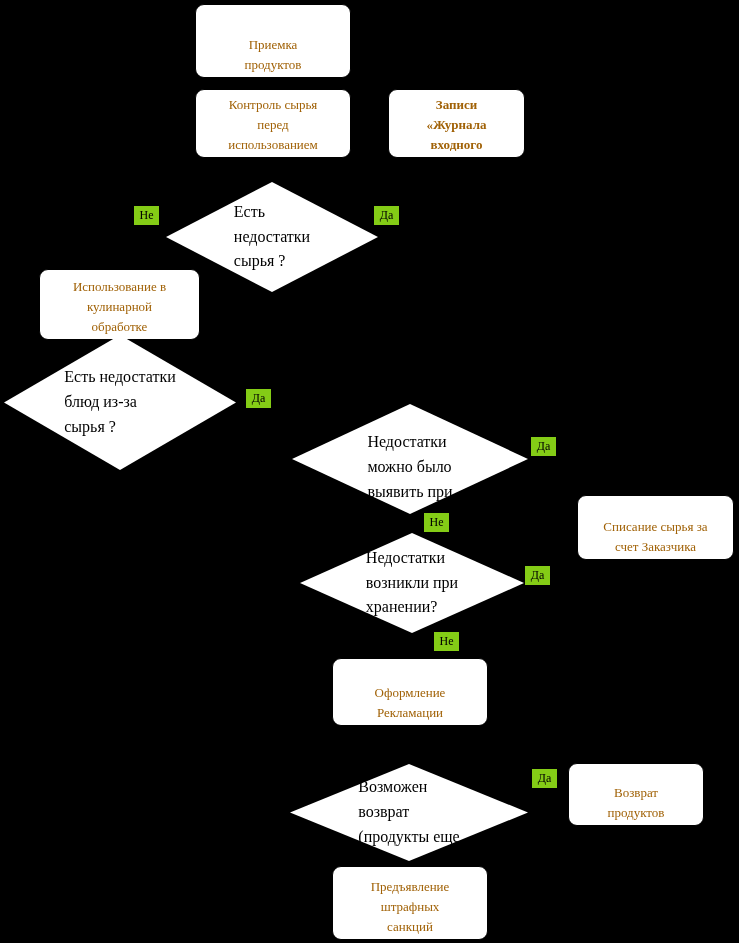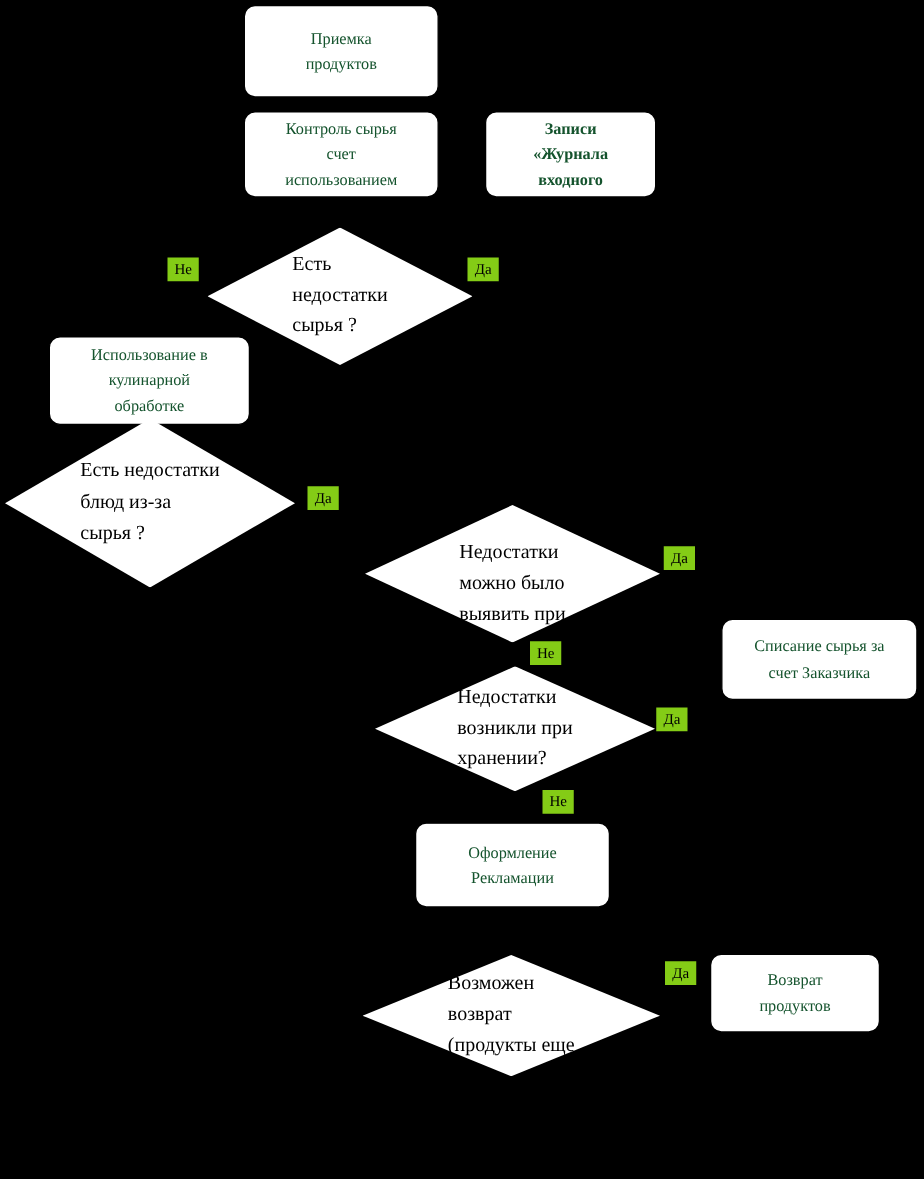--- a/index.html
+++ b/index.html
@@ -16,24 +16,24 @@
     font-family: "Liberation Serif", "DejaVu Serif", serif;
   }
   
   .node-box {
     position: absolute;
     background: #ffffff;
     border: 1px solid #000000;
     border-radius: 9px;
     box-sizing: border-box;
     display: flex;
-    align-items: center;
+    align-items: flex-end;
     justify-content: center;
     text-align: center;
-    color: #14532d;
+    color: #a16207;
     font-size: 13px;
     line-height: 1.55;
     padding: 2px 6px;
   }
   .node-box .txt {
     display: block;
     white-space: pre-line;
   }
   
   .node-diamond {
@@ -114,21 +114,21 @@
     <line x1="410" y1="838" x2="410" y2="866"></line>
   </svg>
 
   <div class="node-box" style="left:195px; top:4px; width:156px; height:74px;">
     <span class="txt">Приемка
 продуктов</span>
   </div>
 
   <div class="node-box" style="left:195px; top:89px; width:156px; height:69px;">
     <span class="txt">Контроль сырья
-счет
+перед
 использованием</span>
   </div>
 
   <div class="node-box" style="left:388px; top:89px; width:137px; height:69px;font-weight:bold;">
     <span class="txt">Записи
 «Журнала
 входного</span>
   </div>
 
   <div class="node-box" style="left:577px; top:495px; width:157px; height:65px;">
@@ -145,20 +145,25 @@
   <div class="node-box" style="left:332px; top:658px; width:156px; height:68px;">
     <span class="txt">Оформление
 Рекламации</span>
   </div>
 
   <div class="node-box" style="left:568px; top:763px; width:136px; height:63px;">
     <span class="txt">Возврат
 продуктов</span>
   </div>
 
+  <div class="node-box" style="left:332px; top:866px; width:156px; height:74px;">
+    <span class="txt">Предъявление
+штрафных
+санкций</span>
+  </div>
 
   <div class="node-diamond" style="left:166px; top:182px; width:212px; height:110px;">
     <div class="shape"></div>
     <div class="txt">Есть
 недостатки
 сырья ?</div>
   </div>
 
   <div class="node-diamond" style="left:4px; top:335px; width:232px; height:135px;">
     <div class="shape"></div>

